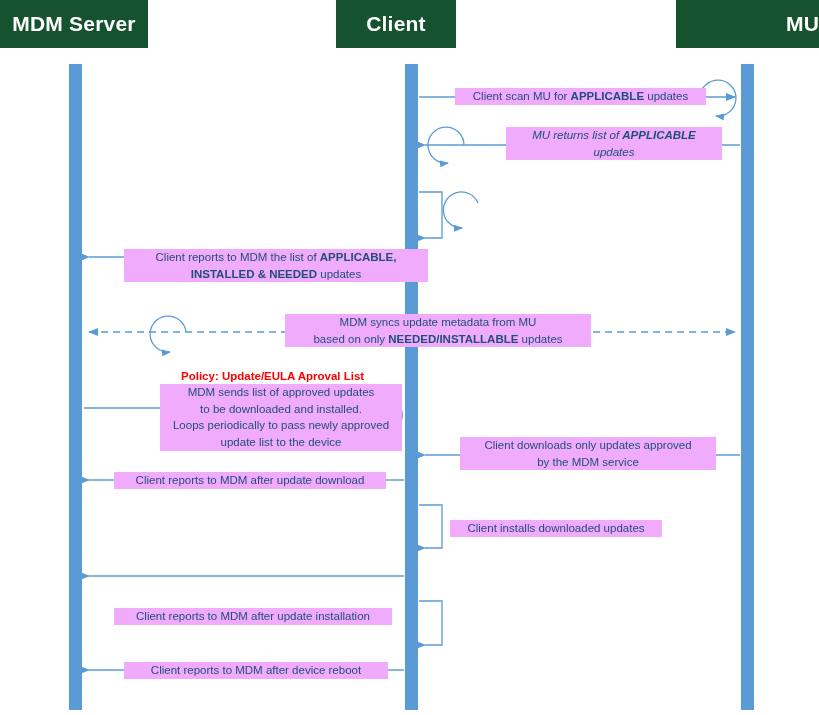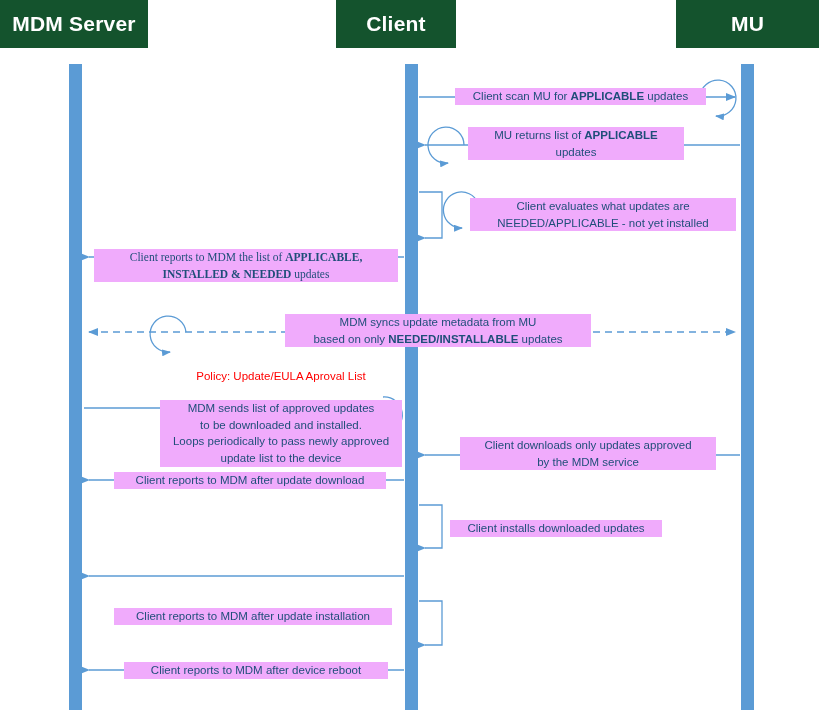--- a/index.html
+++ b/index.html
@@ -50,25 +50,24 @@
     background: #f0abfc;
     padding: 0 3px;
   }
   .msg-label b {
     font-weight: bold;
   }
   .policy-note {
     position: absolute;
     font-size: 11.5px;
     color: #FF0000;
-    text-align: center;
     line-height: 1.45;
     background: #ffffff;
     padding: 0 3px;
-    font-weight: normal;
+    font-weight: bold;
   }
 </style>
 </head>
 <body>
 
 <div id="diagram-root">
 
   <svg id="diagram-svg" viewBox="0 0 819 715">
     <defs>
       <marker id="arrowL" markerWidth="10" markerHeight="8" refX="1" refY="4" orient="auto" markerUnits="userSpaceOnUse">
@@ -139,37 +138,36 @@
   <div class="lifeline" style="left:69px; top:64px; height:646px;"></div>
   <div class="lifeline" style="left:405px; top:64px; height:646px;"></div>
   <div class="lifeline" style="left:741px; top:64px; height:646px;"></div>
 
   <div class="actor-header" style="left:0px; top:0px; width:148px; height:48px;">
     <span>MDM Server</span>
   </div>
   <div class="actor-header" style="left:336px; top:0px; width:120px; height:48px;">
     <span>Client</span>
   </div>
-  <div class="actor-header" style="left:676px; top:0px; width:143px; height:48px;">
+  <div class="actor-header" style="left:676px; top:0px; width:143px; height:48px;justify-content:flex-end;">
     <span>MU</span>
   </div>
 
   <div class="msg-label" style="left:455px; top:88px; width:245px;">Client scan MU for <b>APPLICABLE</b> updates</div>
 
-  <div class="msg-label" style="left:468px; top:127px; width:210px;">MU returns list of <b>APPLICABLE</b><br>updates</div>
+  <div class="msg-label" style="left:506px; top:127px; width:210px;font-style:italic;">MU returns list of <b>APPLICABLE</b><br>updates</div>
 
-  <div class="msg-label" style="left:470px; top:198px; width:260px;">Client evaluates what updates are<br>NEEDED/APPLICABLE - not yet installed</div>
 
-  <div class="msg-label" style="left:94px; top:249px; width:298px;font-family:Liberation Serif, serif;">Client reports to MDM the list of <b>APPLICABLE,</b><br><b>INSTALLED &amp; NEEDED</b> updates</div>
+  <div class="msg-label" style="left:124px; top:249px; width:298px;">Client reports to MDM the list of <b>APPLICABLE,</b><br><b>INSTALLED &amp; NEEDED</b> updates</div>
 
   <div class="msg-label" style="left:285px; top:314px; width:300px;text-align:center;">MDM syncs update metadata from MU<br>based on only <b>NEEDED/INSTALLABLE</b> updates</div>
 
   <div class="policy-note" style="left:178px; top:368px; width:200px;">Policy: Update/EULA Aproval List</div>
 
-  <div class="msg-label" style="left:160px; top:384px; width:236px;margin-top:16px;">MDM sends list of approved updates<br>to be downloaded and installed.<br>Loops periodically to pass newly approved<br>update list to the device</div>
+  <div class="msg-label" style="left:160px; top:384px; width:236px;">MDM sends list of approved updates<br>to be downloaded and installed.<br>Loops periodically to pass newly approved<br>update list to the device</div>
 
   <div class="msg-label" style="left:460px; top:437px; width:250px;">Client downloads only updates approved<br>by the MDM service</div>
 
   <div class="msg-label" style="left:450px; top:520px; width:206px;">Client installs downloaded updates</div>
 
   <div class="msg-label" style="left:114px; top:472px; width:266px;">Client reports to MDM after update download</div>
 
   <div class="msg-label" style="left:114px; top:568px; width:272px;margin-top:40px;">Client reports to MDM after update installation</div>
 
 

